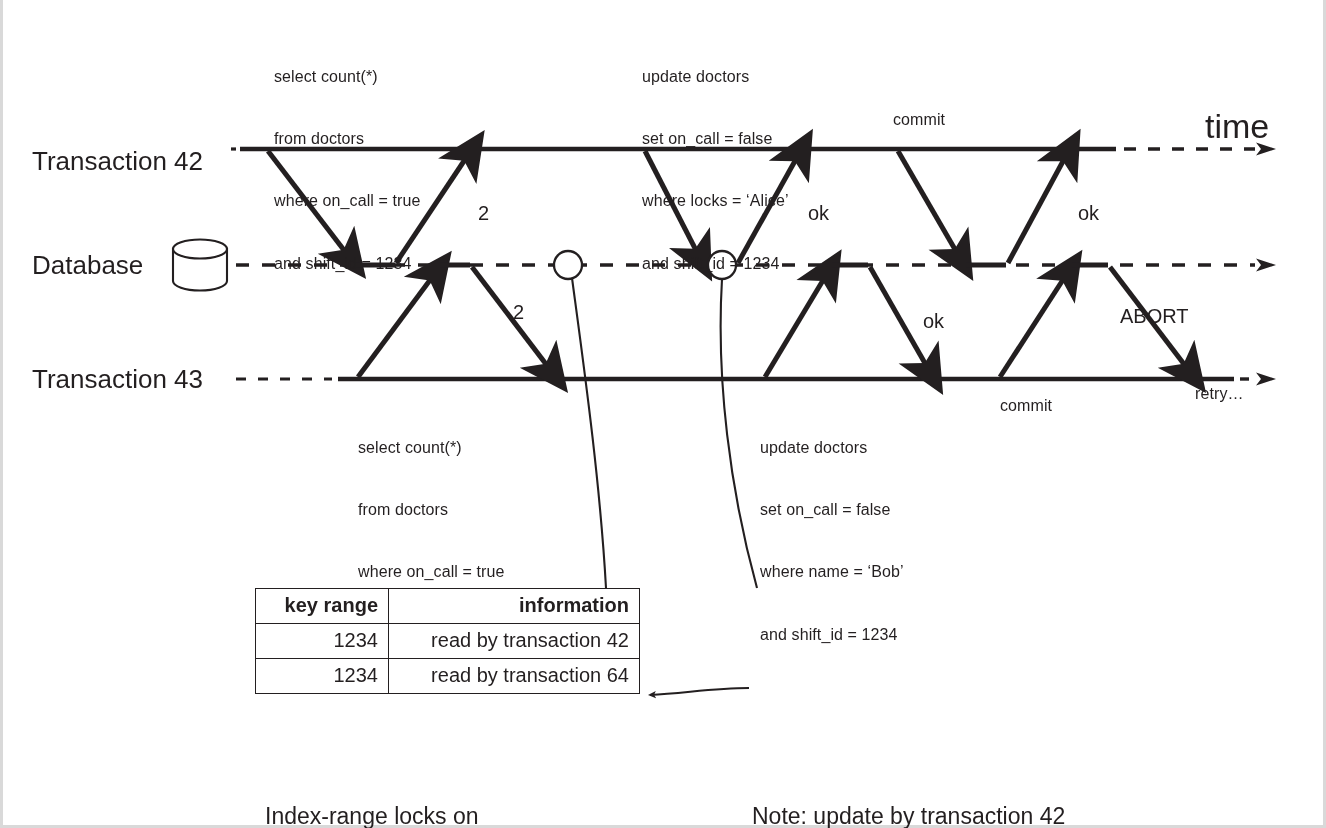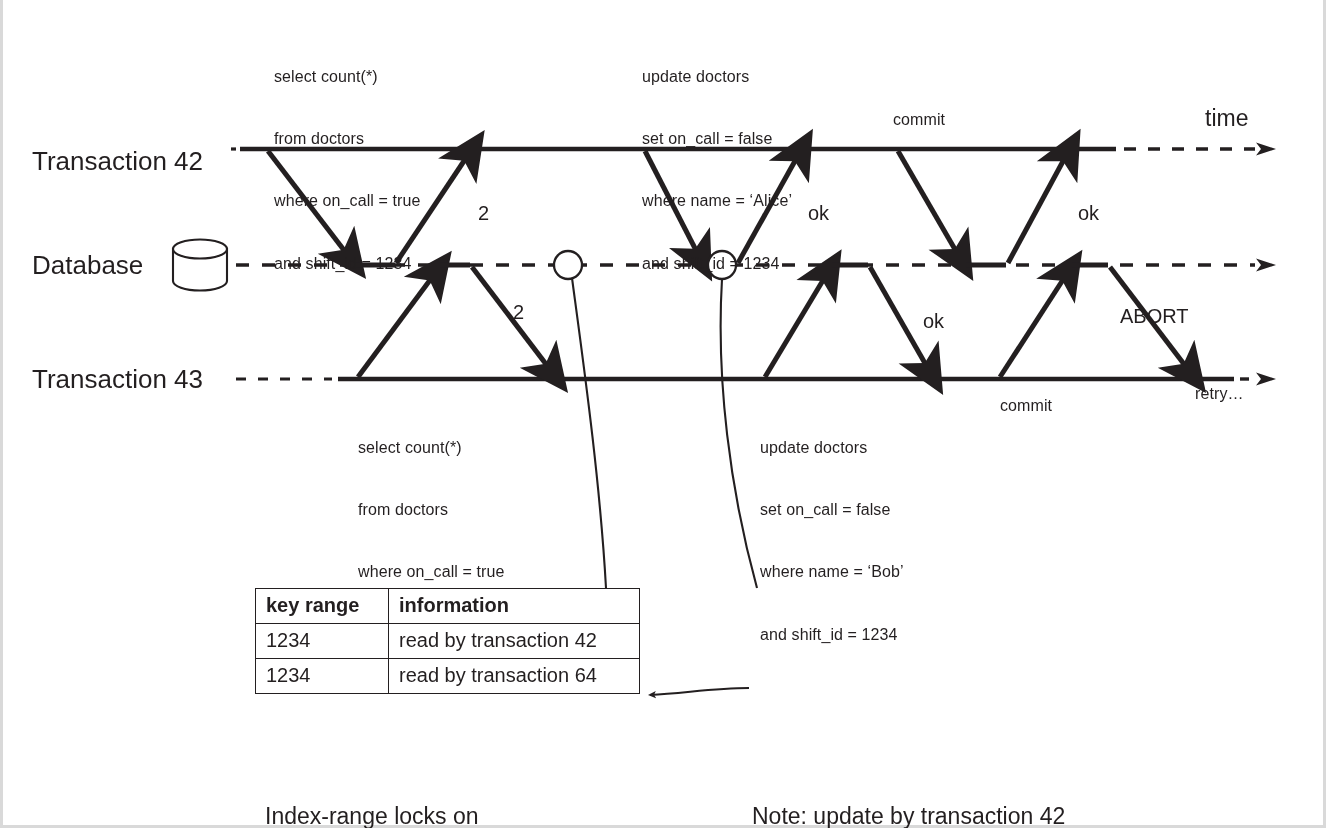--- a/index.html
+++ b/index.html
@@ -55,39 +55,39 @@
     font-size: 16px;
     letter-spacing: 0.1px;
   }
   .lane-label {
     font-size: 26px;
   }
   .small-label {
     font-size: 20px;
   }
   .time-label {
-    font-size: 23px;
+    font-size: 34px;
     text-align: center;
   }
   .caption {
     font-size: 23px;
     line-height: 1.32;
   }
 
   
   .tbl {
     position: absolute;
     border-collapse: collapse;
     background: #ffffff;
     font-size: 20px;
   }
   .tbl td, .tbl th {
     border: 1.6px solid #231f20;
     padding: 5px 10px 6px 10px;
-    text-align: left;
+    text-align: right;
     font-weight: normal;
   }
   .tbl th {
     font-weight: bold;
   }
   .tbl .rowhdr {
     font-weight: bold;
   }
   .tbl.locks td.c0, .tbl.locks th.c0 { width: 112px; }
   .tbl.locks td.c1, .tbl.locks th.c1 { width: 230px; }
@@ -200,21 +200,21 @@
   <div class="txt sql" style="left:274px; top:25px;">
     <div>select count(*)</div>
     <div>from doctors</div>
     <div>where on_call = true</div>
     <div>and shift_id = 1234</div>
   </div>
 
   <div class="txt sql" style="left:642px; top:25px;">
     <div>update doctors</div>
     <div>set on_call = false</div>
-    <div>where name = ‘Alice’</div>
+    <div>where locks = ‘Alice’</div>
     <div>and shift_id = 1234</div>
   </div>
 
   <div class="txt sql" style="left:893px; top:110px;">commit</div>
 
   <div class="txt sql" style="left:358px; top:396px;">
     <div>select count(*)</div>
     <div>from doctors</div>
     <div>where on_call = true</div>
     <div>and shift_id = 1234</div>

